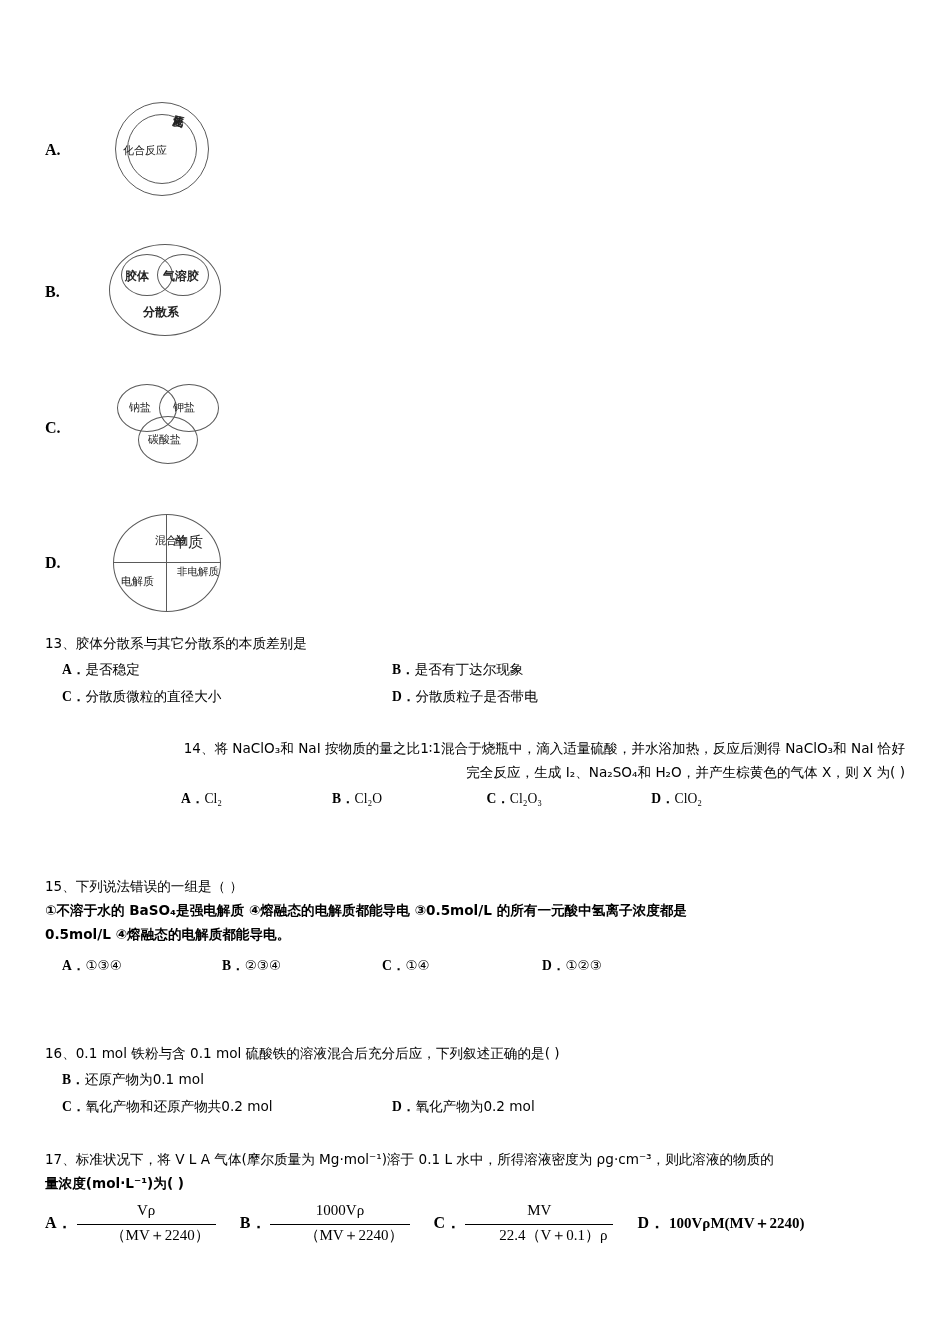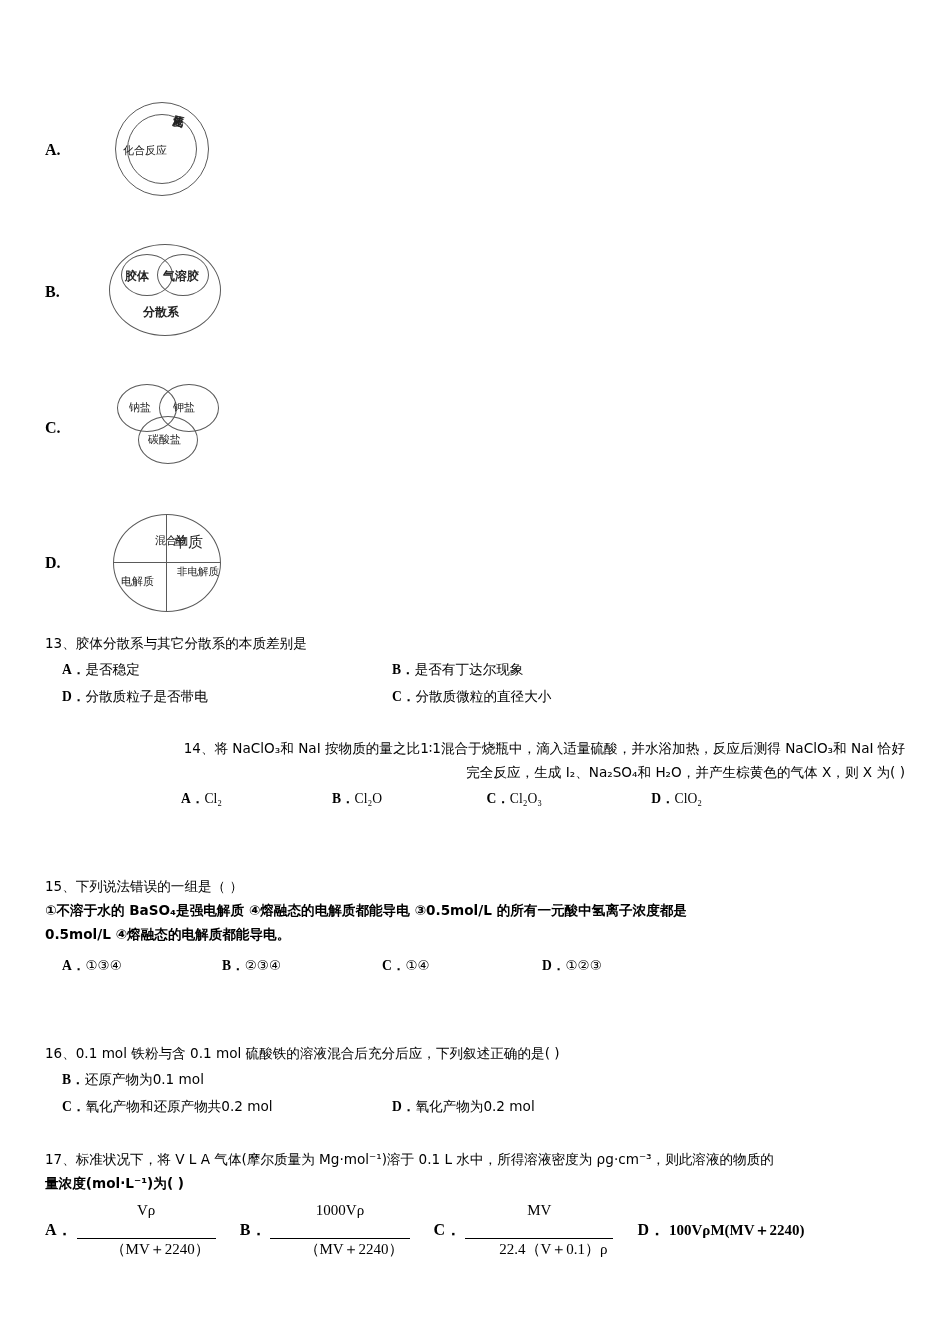--- a/index.html
+++ b/index.html
@@ -99,21 +99,21 @@
   
   .frac {
     display: inline-block;
     vertical-align: middle;
     text-align: center;
     font-family: "Liberation Serif", serif;
     font-size: 15px;
   }
   .frac .num {
     display: block;
-    padding: 0 6px 19px 6px;
+    padding: 0 6px 5px 6px;
     border-bottom: 1.2px solid #000;
   }
   .frac .den {
     display: block;
     padding: 1px 6px 0 6px;
     margin-left: 28px;
   }
   .ansrow {
     display: flex;
     align-items: center;
@@ -192,22 +192,22 @@
 
   <div style="position:absolute;left:0;top:632px;width:788px;">
     <div class="qline">
       <span class="qnum">13、</span><span>胶体分散系与其它分散系的本质差别是</span>
     </div>
     <div class="opts-row ow-2">
       <div><b class="lt">A．</b><span>是否稳定</span></div>
       <div><b class="lt">B．</b><span>是否有丁达尔现象</span></div>
     </div>
     <div class="opts-row ow-2">
+      <div><b class="lt">C．</b><span>分散质微粒的直径大小</span></div>
       <div><b class="lt">D．</b><span>分散质粒子是否带电</span></div>
-      <div><b class="lt">C．</b><span>分散质微粒的直径大小</span></div>
     </div>
   </div>
 
   <div style="position:absolute;left:0;top:737px;width:950px;text-align:right;">
     <div class="qline">
       <span class="qnum">14、</span><span>将 NaClO₃和 NaI 按物质的量之比1∶1混合于烧瓶中，滴入适量硫酸，并水浴加热，反应后测得 NaClO₃和 NaI 恰好</span>
     </div>
     <div class="qline">完全反应，生成 I₂、Na₂SO₄和 H₂O，并产生棕黄色的气体 X，则 X 为(        )</div>
     <div class="opts-row ow-4">
       <div><b class="lt">A．</b><span class="serif">Cl₂</span></div>

